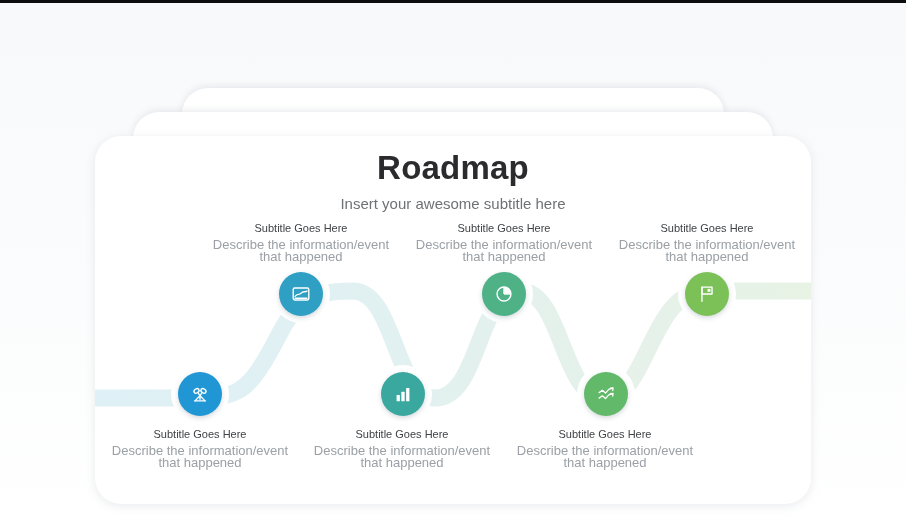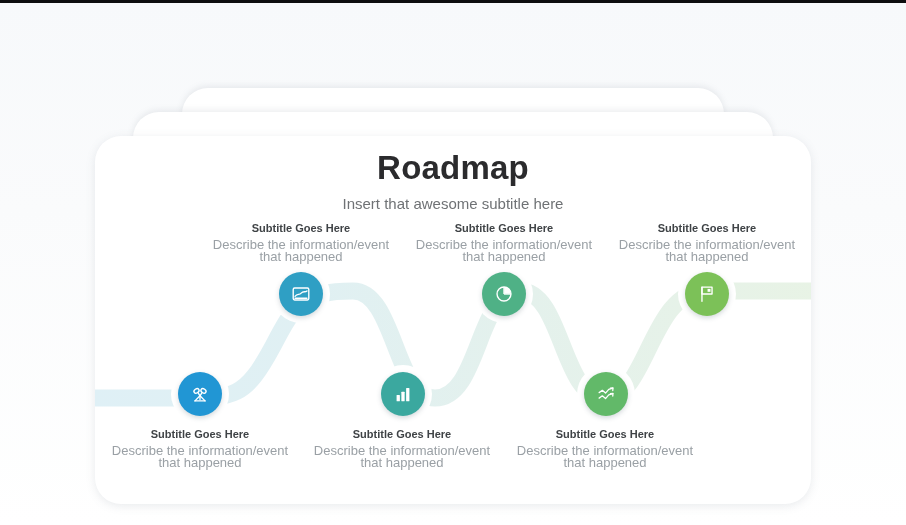--- a/index.html
+++ b/index.html
@@ -120,21 +120,21 @@
 
   
   .textblock {
     position: absolute;
     width: 196px;
     text-align: center;
     z-index: 10;
   }
   .tb-title {
     font-size: 11px;
-    font-weight: bold;
+    font-weight: normal;
     color: #3f4346;
     line-height: 15px;
   }
   .tb-desc {
     margin-top: 3px;
     font-size: 13px;
     color: #9aa0a5;
     line-height: 12px;
   }
 </style>
@@ -145,21 +145,21 @@
 
   <div id="top-strip"></div>
 
   <div class="back-card" id="card-back-2"></div>
   <div class="back-card" id="card-back-1"></div>
 
   <div id="card-main">
 
     <div id="slide-header">
       <div id="slide-title">Roadmap</div>
-      <div id="slide-subtitle">Insert that awesome subtitle here</div>
+      <div id="slide-subtitle">Insert your awesome subtitle here</div>
     </div>
 
     <svg id="path-layer" viewBox="0 0 716 368" xmlns="http://www.w3.org/2000/svg">
       <defs>
         <linearGradient id="pathGrad" x1="0" y1="0" x2="1" y2="0">
           <stop offset="0%" stop-color="#dff0f6"></stop>
           <stop offset="30%" stop-color="#e0f0f3"></stop>
           <stop offset="60%" stop-color="#e4f1ec"></stop>
           <stop offset="100%" stop-color="#e8f3e5"></stop>
         </linearGradient>

